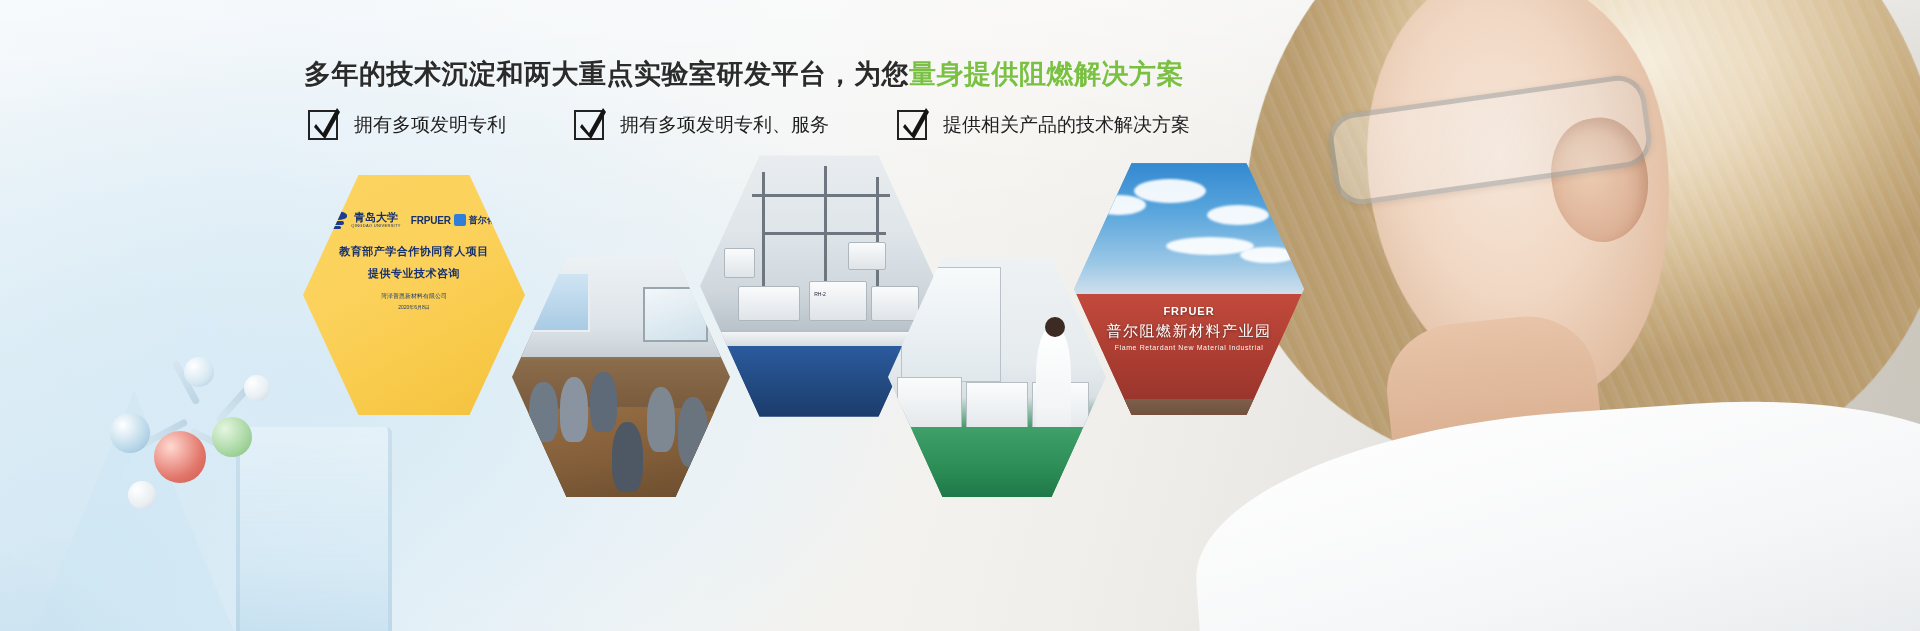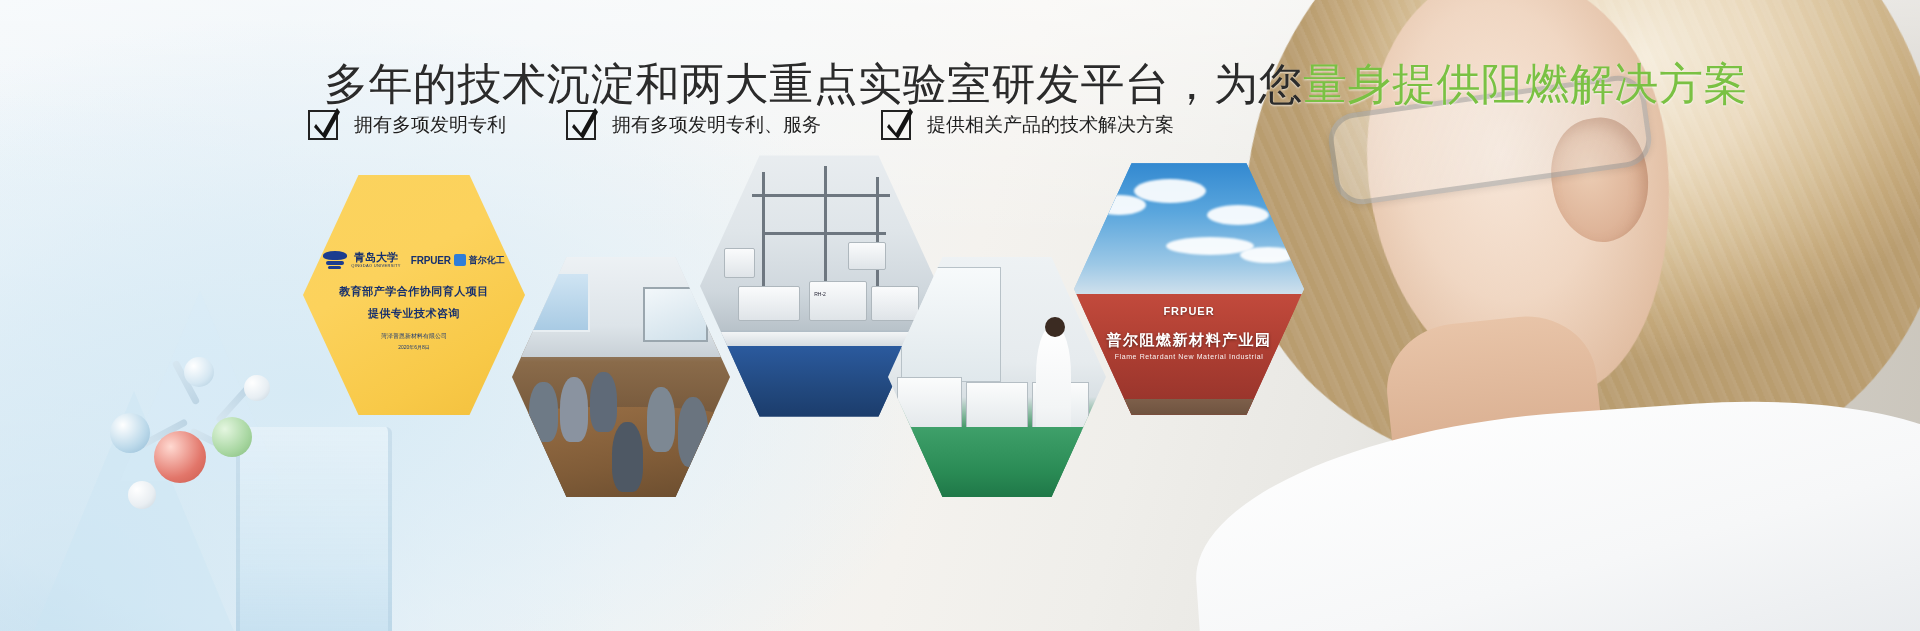--- a/index.html
+++ b/index.html
@@ -112,31 +112,31 @@
   }
   .molecule { position: absolute; left: 92px; bottom: 86px; width: 230px; height: 210px; }
   .molecule .atom { position: absolute; border-radius: 50%; }
   .molecule .bond {
     position: absolute; height: 7px; border-radius: 4px;
     background: linear-gradient(90deg, rgba(214,230,240,.9), rgba(186,210,226,.9));
   }
 
   
   .headline {
-    position: absolute; left: 324px; top: 58px;
-    font-size: 44px; font-weight: 400; color: #2b2b2b;
+    position: absolute; left: 304px; top: 58px;
+    font-size: 27px; font-weight: 700; color: #2b2b2b;
     letter-spacing: .5px; white-space: nowrap;
     line-height: 1.2;
     text-shadow: 0 1px 2px rgba(255,255,255,.7);
   }
   .headline .hl-green { color: #7ac143; }
 
   .bullets {
     position: absolute; left: 308px; top: 110px;
-    display: flex; align-items: center; gap: 0;
+    display: flex; align-items: center; gap: 8px;
     white-space: nowrap;
   }
   .bullet { display: flex; align-items: center; }
   .bullet .tick {
     position: relative;
     width: 30px; height: 30px;
     border: 2px solid #222;
     background: transparent;
     flex: 0 0 auto;
   }
@@ -162,21 +162,21 @@
   .hex1 { left: 303px; top: 10px; width: 222px; height: 250px; }
   .plaque {
     position: absolute; inset: 0;
     background: linear-gradient(150deg, #fbd35e 0%, #fcd25c 40%, #f8c948 75%, #f2bf3c 100%);
   }
   .plaque-content {
     position: absolute; inset: 0;
     display: flex; flex-direction: column; align-items: center;
     padding-top: 40px; text-align: center; color: #1d2b5c;
   }
-  .plaque-logos { display: flex; align-items: center; gap: 10px; margin-bottom: 14px; margin-top: 40px; }
+  .plaque-logos { display: flex; align-items: center; gap: 10px; margin-bottom: 14px; }
   .qdu { display: flex; align-items: center; gap: 4px; }
   .qdu-mark {
     width: 24px; height: 20px; position: relative;
   }
   .qdu-mark i {
     position: absolute; left: 0; background: #1b3d8f; border-radius: 50% 50% 40% 40%;
   }
   .qdu-txt { font-size: 11px; font-weight: 700; color: #16306e; line-height: 1; }
   .qdu-sub { font-size: 4px; letter-spacing: .3px; color: #16306e; }
   .frp { display: flex; align-items: center; gap: 3px; }
@@ -241,21 +241,21 @@
   .hex5 { left: 1074px; top: -2px; width: 230px; height: 262px; }
   .park { position:absolute; inset:0;
     background: linear-gradient(180deg,#3d8ed2 0%, #62abe0 26%, #a9cfe9 44%, #d8d2c4 52%, #b8453a 58%, #a53b31 80%, #8e3129 100%); }
   .park .sky { position:absolute; left:0; top:0; width:100%; height:52%;
     background: linear-gradient(180deg,#2f86cf 0%, #5aa6dd 40%, #9cc8e6 78%, #cfe0ec 100%); }
   .park .cloud { position:absolute; background: rgba(255,255,255,.92); border-radius: 50%; filter: blur(1px); }
   .park .wall2 { position:absolute; left:0; top:52%; width:100%; height:48%;
     background: linear-gradient(180deg,#c24a3c 0%, #ad3e32 45%, #93322a 100%); }
   .park .signtxt { position:absolute; left:0; top:56%; width:100%; text-align:center; color:#fff; }
   .park .s1 { font-size: 11px; font-weight: 800; letter-spacing: 1px; text-shadow: 0 1px 2px rgba(0,0,0,.45); }
-  .park .s2 { font-size: 15px; font-weight: 700; letter-spacing: 1.5px; text-shadow: 0 1px 3px rgba(0,0,0,.5); margin-top: 14px; }
+  .park .s2 { font-size: 15px; font-weight: 400; letter-spacing: 1.5px; text-shadow: 0 1px 3px rgba(0,0,0,.5); margin-top: 5px; }
   .park .s3 { font-size: 7px; letter-spacing: .6px; opacity:.95; margin-top: 3px; }
   .park .ground { position:absolute; left:0; bottom:0; width:100%; height:8%;
     background: linear-gradient(180deg,#7d5f4a,#6a4f3c); }
 </style>
 </head>
 <body>
 
 <div class="banner">
 
   <div class="bg-sky"></div>

